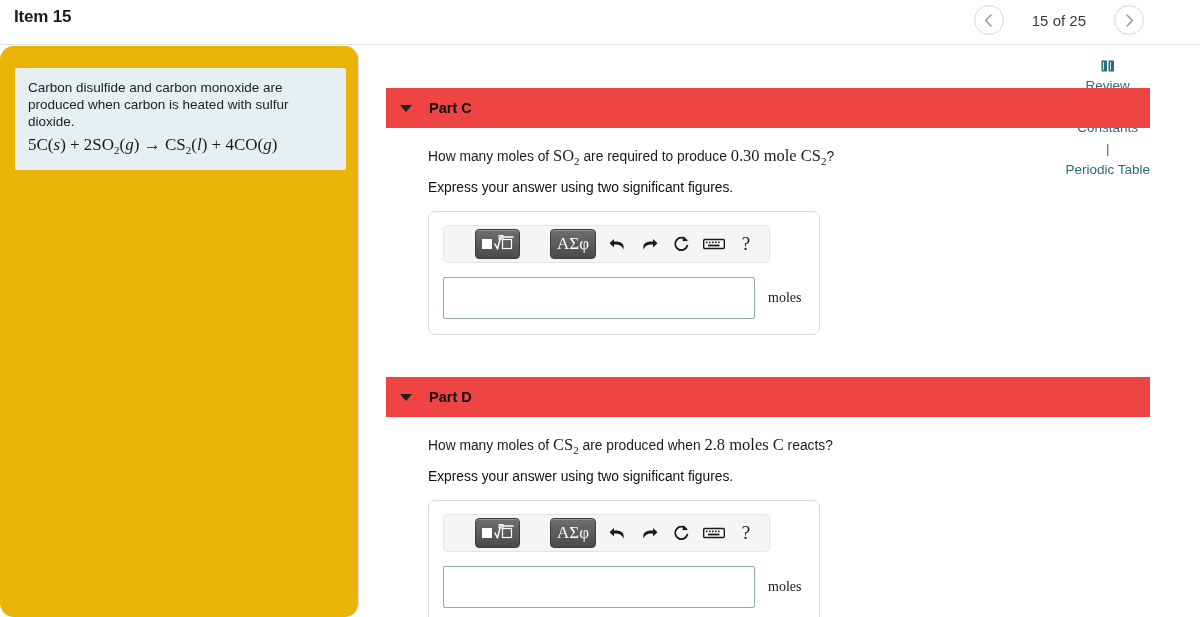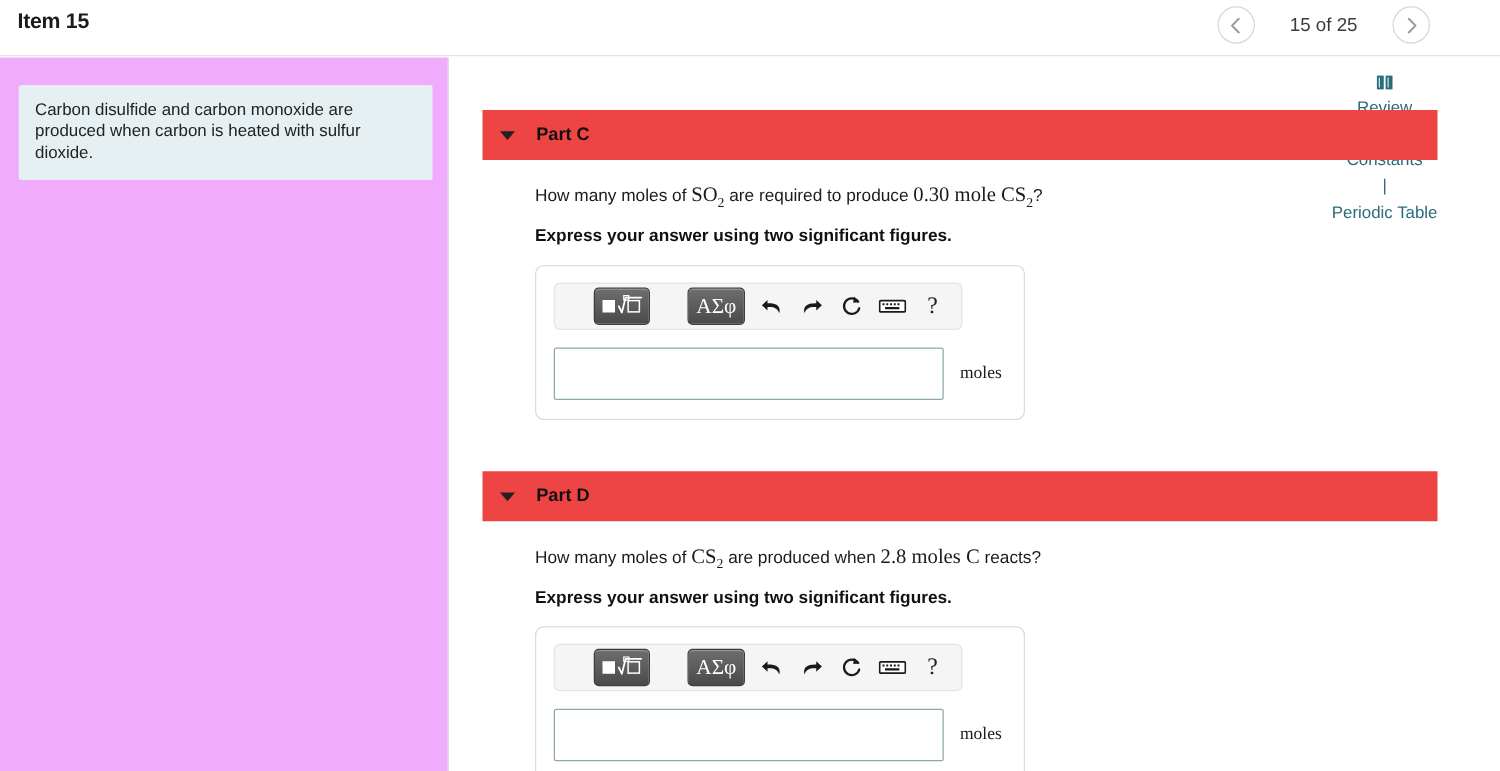--- a/index.html
+++ b/index.html
@@ -32,21 +32,21 @@
     border: 1px solid #d8d8d8; background: #fff;
     display: flex; align-items: center; justify-content: center;
     cursor: pointer; padding: 0;
   }
   .pager-btn svg { display: block; }
   .pager-label { font-size: 15px; color: #3b3b3b; }
 
   
   .left-pane {
     position: absolute; left: 0; top: 46px; width: 359px; height: 571px;
-    background: #f0abfc; border-right: 1px solid #e0e0e0;
+    background: #eab308; border-right: 1px solid #e0e0e0; border-radius: 14px;
   }
   .problem-box {
     position: absolute; left: 15px; top: 22px; width: 331px;
     background: #e6f0f2; border-radius: 2px;
     padding: 11px 13px 14px 13px;
   }
   .problem-text {
     font-size: 13.5px; line-height: 17px; color: #222;
   }
   .equation {
@@ -87,21 +87,21 @@
   .part-label { font-size: 14.5px; font-weight: bold; color: #111; }
   .part-body { padding: 18px 0 0 42px; }
   .question {
     font-size: 13.8px; color: #1b1b1b; line-height: 20px;
   }
   .question .m {
     font-family: "Liberation Serif", serif; font-size: 16.5px;
   }
   .question .m sub { font-size: 11px; }
   .instruction {
-    margin-top: 9px; font-size: 13.8px; font-weight: bold; color: #111;
+    margin-top: 9px; font-size: 13.8px; font-weight: normal; color: #111;
   }
 
   
   .answer-box {
     margin-top: 16px; width: 392px;
     border: 1px solid #dcdcdc; border-radius: 7px;
     background: #fff; padding: 13px 14px 15px 14px;
   }
   .mathbar {
     display: flex; align-items: center;
@@ -162,20 +162,23 @@
         <svg width="9" height="13" viewBox="0 0 9 13">
           <polyline points="2,1 7.4,6.5 2,12" fill="none" stroke="#9a9a9a" stroke-width="1.6" stroke-linecap="round" stroke-linejoin="round"></polyline>
         </svg>
       </div>
     </div>
   </div>
 
   <div class="left-pane">
     <div class="problem-box">
       <div class="problem-text">Carbon disulfide and carbon monoxide are produced when carbon is heated with sulfur dioxide.</div>
+      <div class="equation">
+        5C(<i>s</i>) + 2SO<sub>2</sub>(<i>g</i>) → CS<sub>2</sub>(<i>l</i>) + 4CO(<i>g</i>)
+      </div>
     </div>
   </div>
 
   <div class="right-pane">
 
     <div class="toplinks">
       <span class="book-icon">
         <svg width="14" height="12" viewBox="0 0 14 12">
           <rect x="0.5" y="0.5" width="5.5" height="11" fill="#2a6b7c"></rect>
           <rect x="7.5" y="0.5" width="5.5" height="11" fill="#2a6b7c"></rect>

